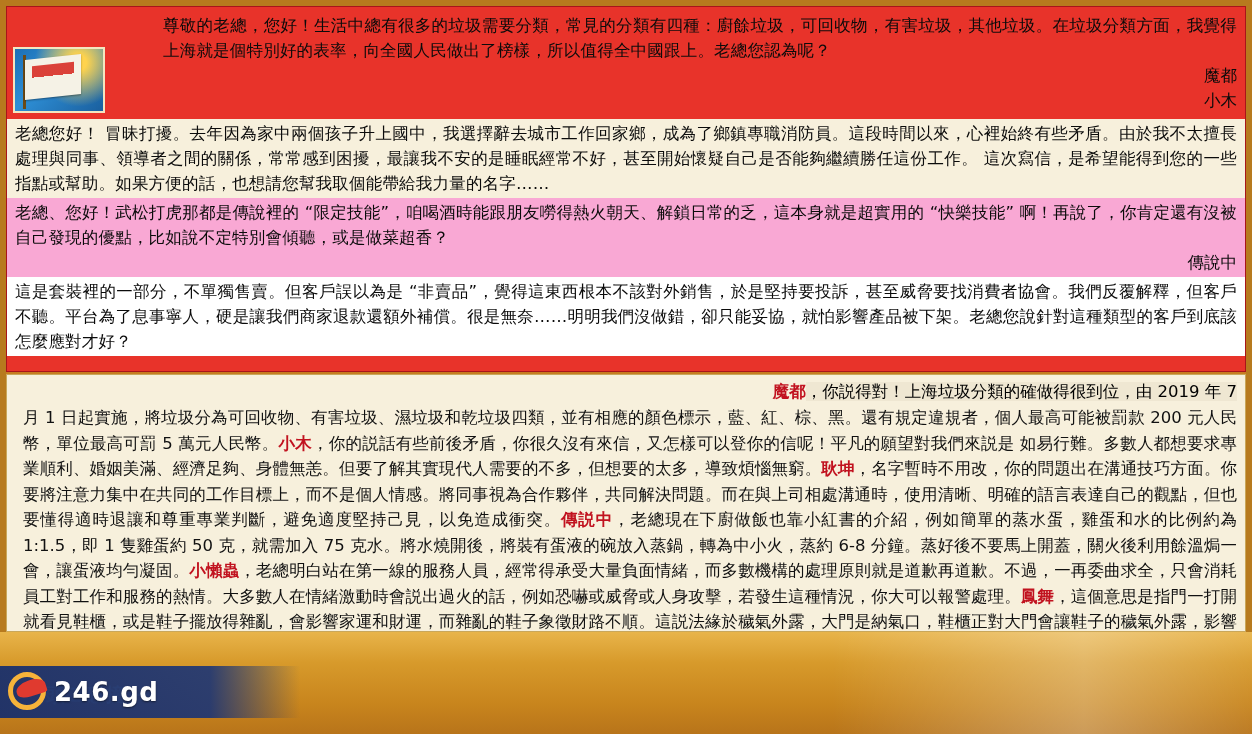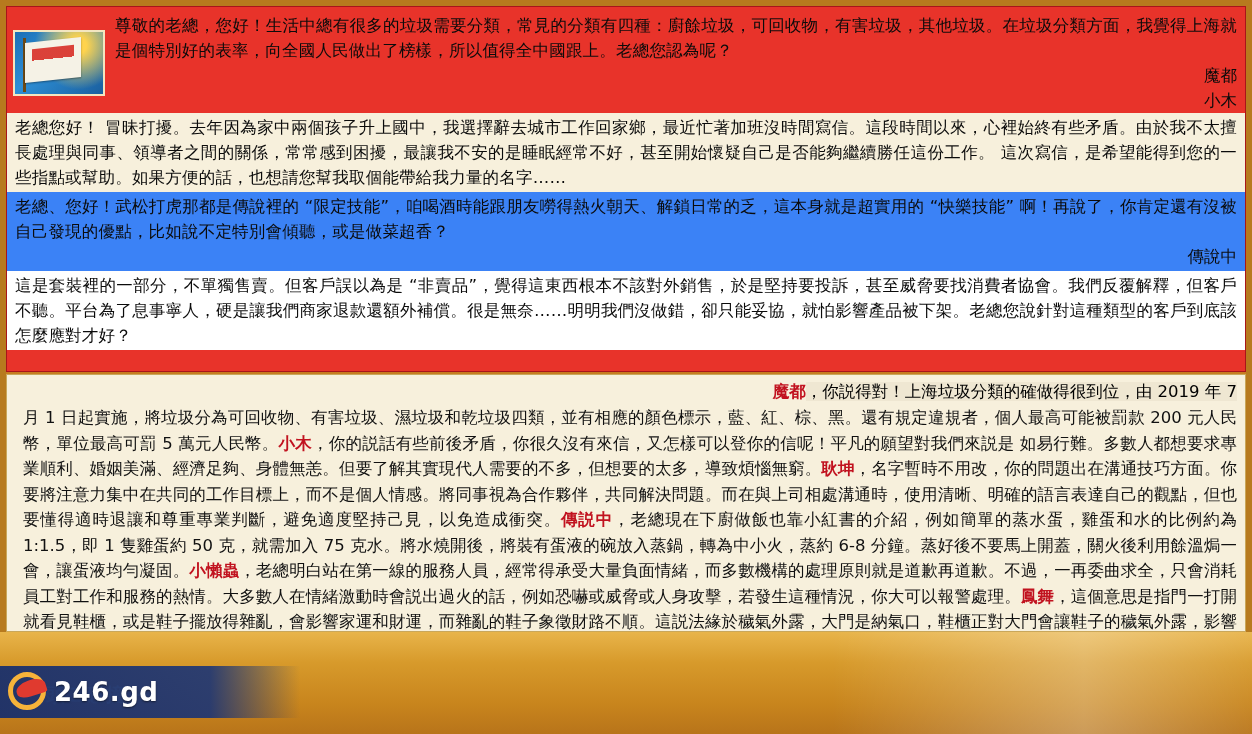--- a/index.html
+++ b/index.html
@@ -65,23 +65,24 @@
     display: block;
     text-align: right;
     font-size: 16.5px;
     line-height: 25px;
     color: #0b0b0b;
   }
 
   
   #letter-1 {
     display: flex;
-    align-items: center;
-    padding: 6px 8px 0 6px;
+    align-items: flex-end;
+    padding: 6px 8px 6px 6px;
     background: #e8332a;
+    gap: 48px;
   }
   #avatar {
     width: 92px;
     height: 66px;
     flex: 0 0 92px;
     margin-right: 10px;
     border: 2px solid #f3e6c0;
     box-sizing: border-box;
     background:
       radial-gradient(circle at 72% 22%, #ffd34d 0 10%, rgba(255,211,77,0) 55%),
@@ -110,21 +111,21 @@
     left: 8px; top: 6px;
     width: 3px; height: 54px;
     background: #6b4a17;
   }
   #letter-1 .body { flex: 1 1 auto; }
 
   .ivory {
     background: #f7f0dc;
   }
   .red {
-    background: #3b82f6;
+    background: #f9a8d4;
   }
 
   .pad {
     padding: 2px 8px 2px 8px;
   }
 
   .hl-white { background: #ffffff; }
 
   
   #reply {
@@ -243,21 +244,21 @@
         <div class="flag"></div>
       </div>
       <div class="body">
         <div class="letter-text">尊敬的老總，您好！生活中總有很多的垃圾需要分類，常見的分類有四種：廚餘垃圾，可回收物，有害垃圾，其他垃圾。在垃圾分類方面，我覺得上海就是個特別好的表率，向全國人民做出了榜樣，所以值得全中國跟上。老總您認為呢？</div>
         <span class="sig">魔都</span>
         <span class="sig">小木</span>
       </div>
     </div>
 
     <div class="letter-row pad ivory">
-      <div class="letter-text">老總您好！ 冒昧打擾。去年因為家中兩個孩子升上國中，我選擇辭去城市工作回家鄉，最近忙著加班沒時間寫信。這段時間以來，心裡始終有些矛盾。由於我不太擅長處理與同事、領導者之間的關係，常常感到困擾，最讓我不安的是睡眠經常不好，甚至開始懷疑自己是否能夠繼續勝任這份工作。 這次寫信，是希望能得到您的一些指點或幫助。如果方便的話，也想請您幫我取個能帶給我力量的名字……</div>
+      <div class="letter-text">老總您好！ 冒昧打擾。去年因為家中兩個孩子升上國中，我選擇辭去城市工作回家鄉，成為了鄉鎮專職消防員。這段時間以來，心裡始終有些矛盾。由於我不太擅長處理與同事、領導者之間的關係，常常感到困擾，最讓我不安的是睡眠經常不好，甚至開始懷疑自己是否能夠繼續勝任這份工作。 這次寫信，是希望能得到您的一些指點或幫助。如果方便的話，也想請您幫我取個能帶給我力量的名字……</div>
     </div>
 
     <div class="letter-row pad red">
       <div class="letter-text">老總、您好！武松打虎那都是傳說裡的 “限定技能”，咱喝酒時能跟朋友嘮得熱火朝天、解鎖日常的乏，這本身就是超實用的 “快樂技能” 啊！再說了，你肯定還有沒被自己發現的優點，比如說不定特別會傾聽，或是做菜超香？</div>
       <span class="sig">傳說中</span>
     </div>
 
     <div class="letter-row pad hl-white">
       <div class="letter-text">這是套裝裡的一部分，不單獨售賣。但客戶誤以為是 “非賣品”，覺得這東西根本不該對外銷售，於是堅持要投訴，甚至威脅要找消費者協會。我們反覆解釋，但客戶不聽。平台為了息事寧人，硬是讓我們商家退款還額外補償。很是無奈……明明我們沒做錯，卻只能妥協，就怕影響產品被下架。老總您說針對這種類型的客戶到底該怎麼應對才好？</div>
 

